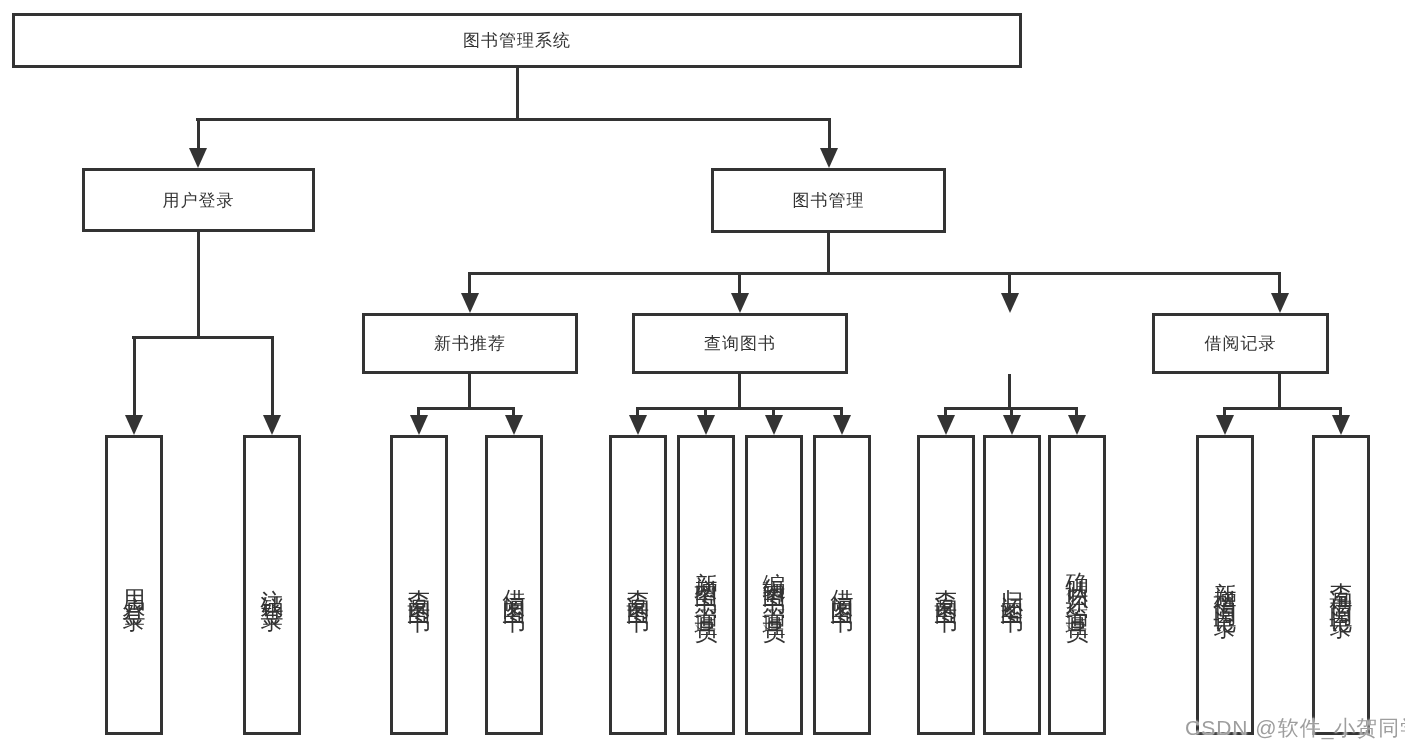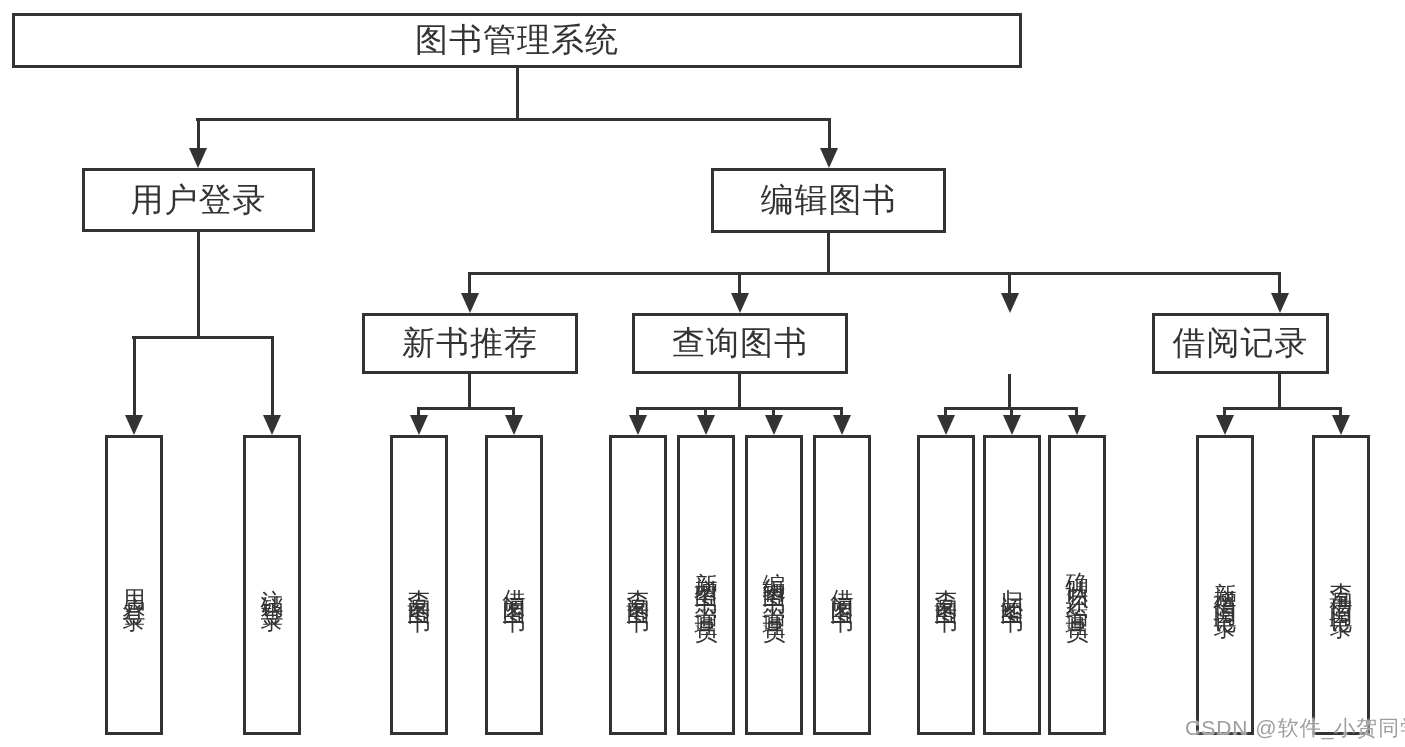--- a/index.html
+++ b/index.html
@@ -16,21 +16,21 @@
 
   
   .box {
     position: absolute;
     border: 3px solid var(--line-color, #333333);
     background: #ffffff;
     display: flex;
     align-items: center;
     justify-content: center;
     color: #333333;
-    font-size: 33px;
+    font-size: 17px;
     letter-spacing: 1px;
   }
 
   .leaf {
     position: absolute;
     top: 435px;
     width: 58px;
     height: 300px;
     border: 3px solid var(--line-color, #333333);
     background: #ffffff;
@@ -89,21 +89,21 @@
   <div class="hline" style="left:196px; top:118px; width:635px;"></div>
   <div class="vline" style="left:197px; top:118px; height:32px;"></div>
   <div class="arr" style="left:189px; top:148px;"></div>
   <div class="vline" style="left:828px; top:118px; height:32px;"></div>
   <div class="arr" style="left:820px; top:148px;"></div>
 
   <div class="box" style="left:82px; top:168px; width:233px; height:64px;">
     <span>用户登录</span>
   </div>
   <div class="box" style="left:711px; top:168px; width:235px; height:65px;">
-    <span>编辑图书</span>
+    <span>图书管理</span>
   </div>
 
   <div class="vline" style="left:197px; top:232px; height:107px;"></div>
   <div class="hline" style="left:132px; top:336px; width:141px;"></div>
   <div class="vline" style="left:133px; top:336px; height:81px;"></div>
   <div class="arr" style="left:125px; top:415px;"></div>
   <div class="vline" style="left:271px; top:336px; height:81px;"></div>
   <div class="arr" style="left:263px; top:415px;"></div>
 
   <div class="vline" style="left:827px; top:233px; height:42px;"></div>

